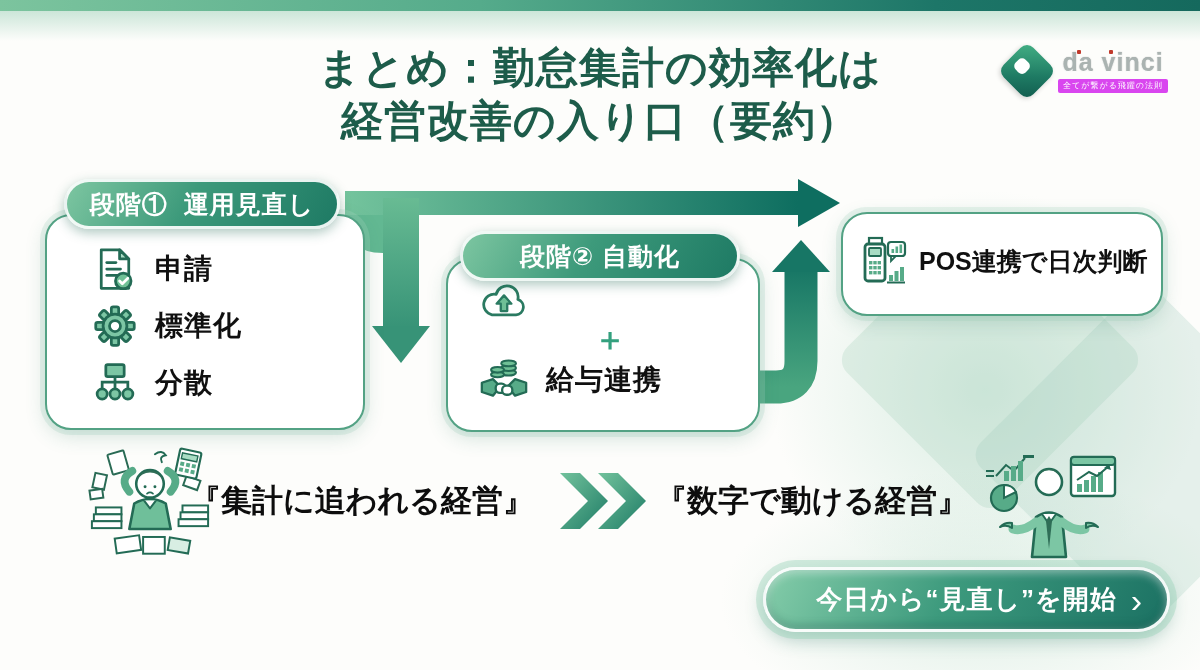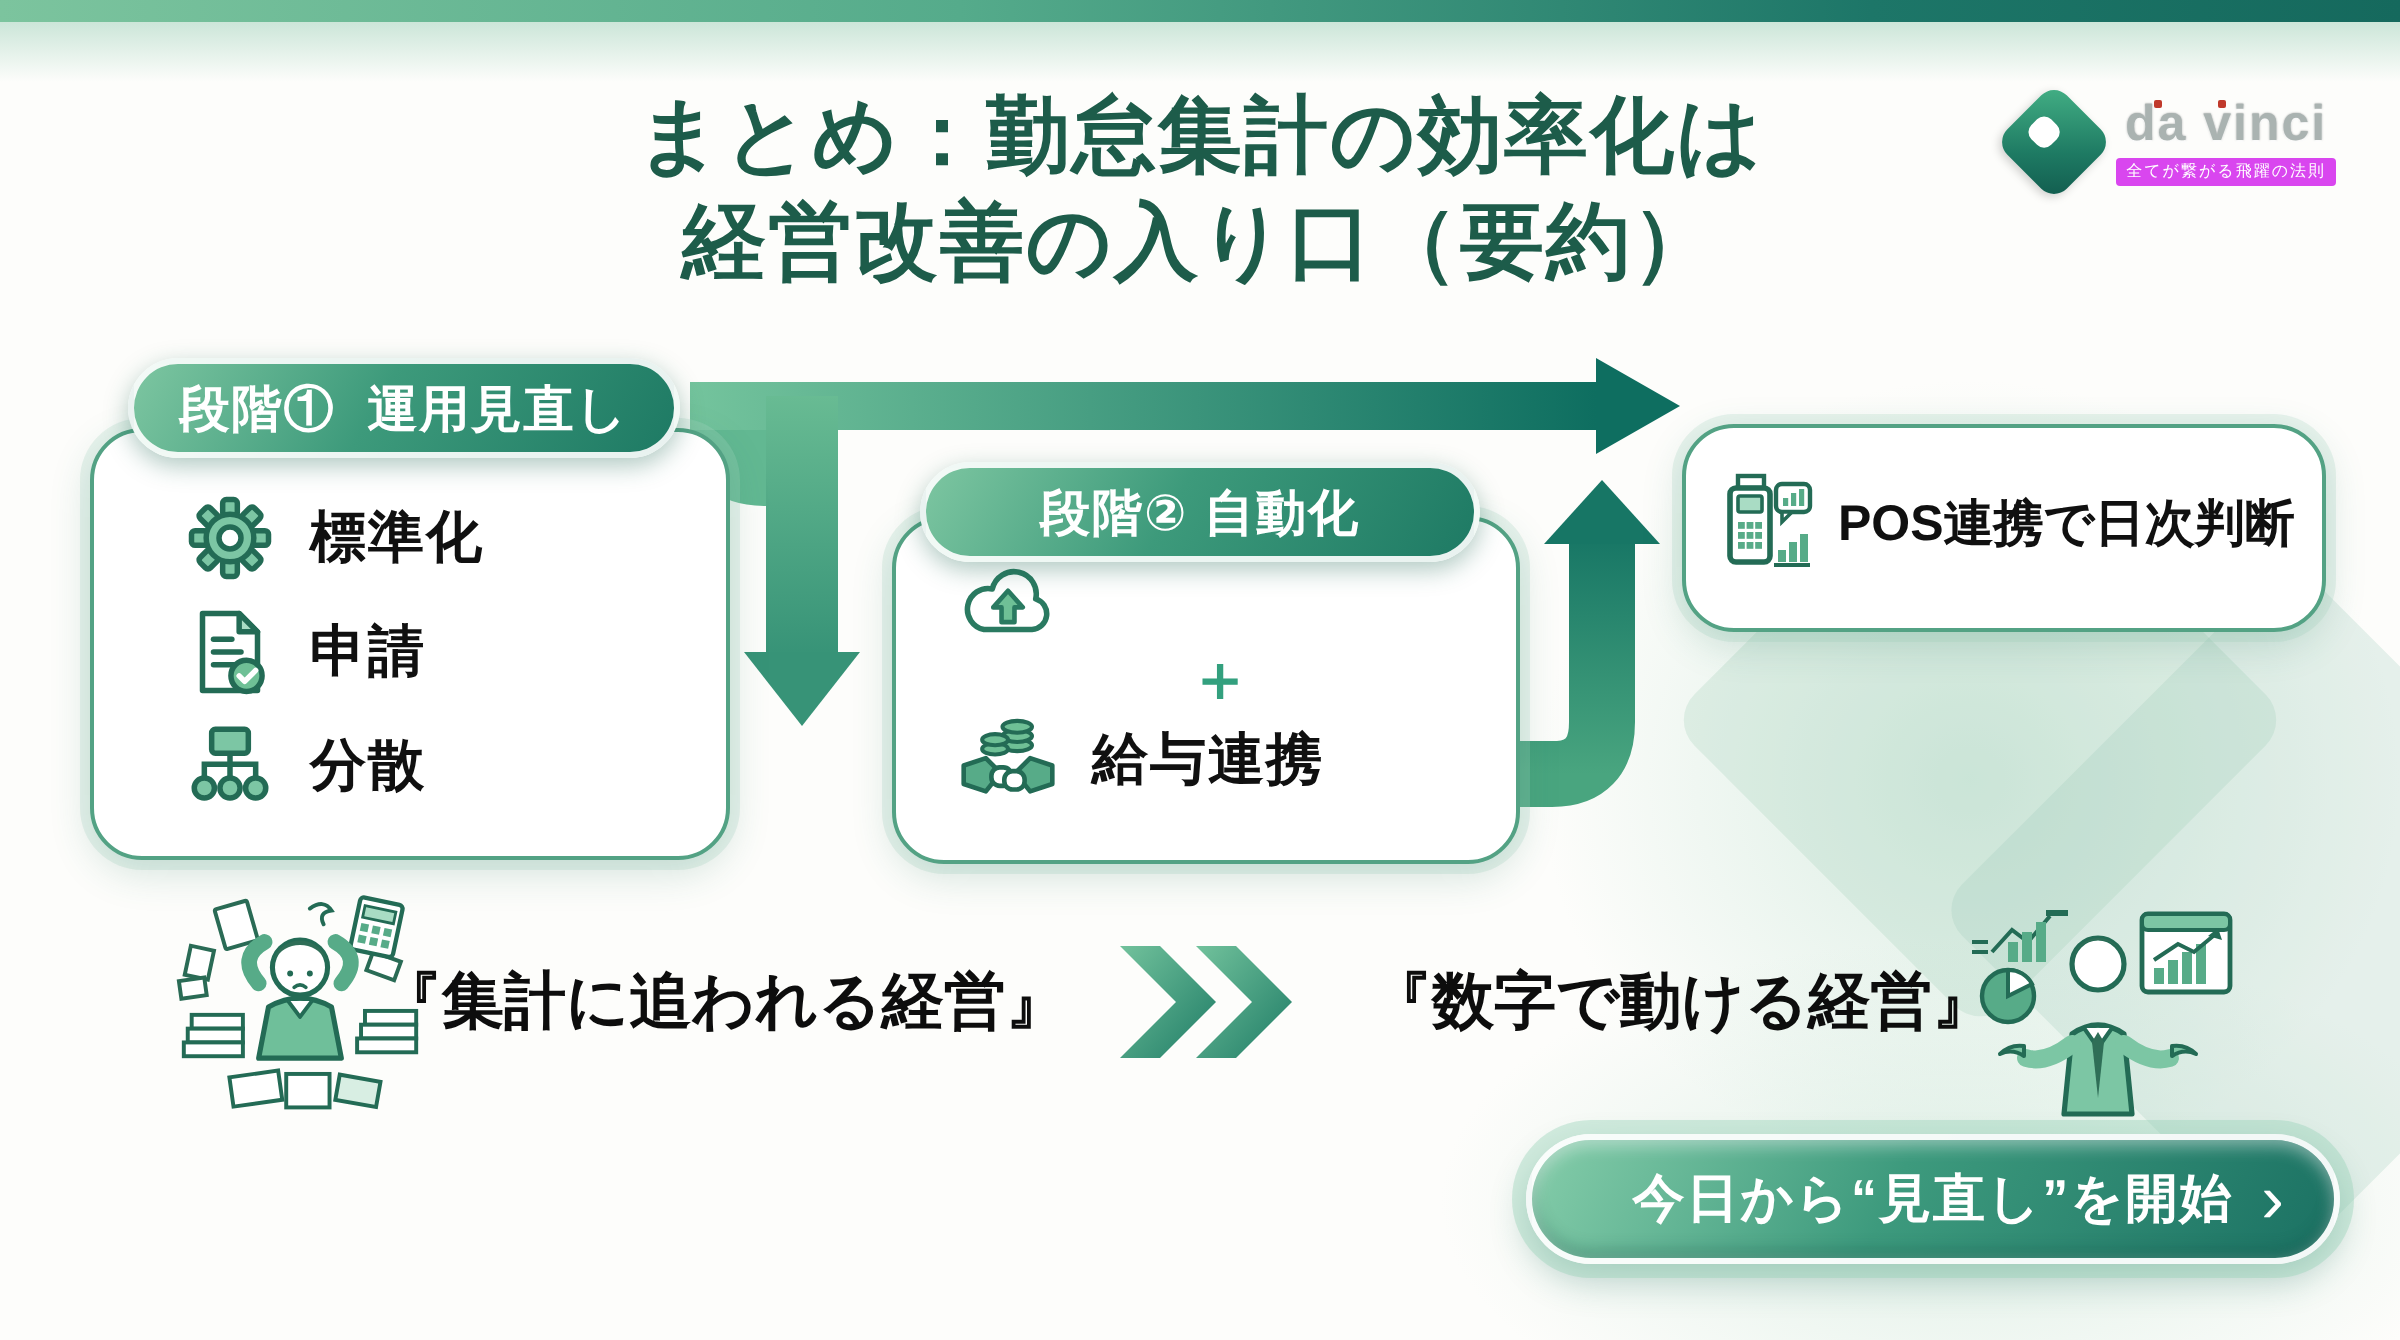--- a/index.html
+++ b/index.html
@@ -102,21 +102,21 @@
   #stage3 .items { left:14px; top:58px; }
   #stage3 .item { gap:12px; }
   #stage3 .item-label { font-size:25px; letter-spacing:0; }
 
   
   .quote {
     position:absolute; font-size:31px; font-weight:900; color:#0d0d0d;
     letter-spacing:0; z-index:2; white-space:nowrap;
   }
   .quote-before { left:190px; top:480px; }
-  .quote-after  { left:685px; top:480px; }
+  .quote-after  { left:656px; top:480px; }
   .big-icon { position:absolute; z-index:2; }
   .stressed { left:86px; top:446px; }
   .presenter { left:982px; top:444px; }
   .chevrons { position:absolute; left:558px; top:472px; z-index:2; }
 
   
   .cta {
     position:absolute; left:763px; top:567px; width:407px; height:65px;
     border-radius:999px; border:3px solid rgba(255,255,255,.95);
     background:linear-gradient(115deg,#85cdaa 0%,#3d9a7d 45%,#1b7163 100%);
@@ -184,50 +184,50 @@
       <polygon points="772,272 830,272 801,240" fill="#177665"></polygon>
     </g>
   </svg>
 
   <div class="stage" id="stage1" style="left:45px; top:179px; width:320px; height:251px;font-family:Liberation Mono, monospace;">
     <div class="box"></div>
     <div class="pill">段階① 運用見直し</div>
     <div class="items">
       <div class="item">
         <svg width="44" height="44" viewBox="0 0 48 48">
+          <path d="M9 3 h20 l10 10 v32 H9 z" fill="#ffffff" stroke="#236b55" stroke-width="3" stroke-linejoin="round"></path>
+          <path d="M29 3 l10 10 h-10 z" fill="#a9dcc4" stroke="#236b55" stroke-width="3" stroke-linejoin="round"></path>
+          <g stroke="#236b55" stroke-width="3" stroke-linecap="round">
+            <line x1="15" y1="17" x2="25" y2="17"></line>
+              <line x1="15" y1="24" x2="30" y2="24"></line>
+              <line x1="15" y1="31" x2="30" y2="31"></line>
+          </g>
+          <circle cx="33" cy="37" r="8.5" fill="#6fc096" stroke="#236b55" stroke-width="3"></circle>
+          <path d="M29 37 l3 3 l6 -6" fill="none" stroke="#ffffff" stroke-width="3" stroke-linecap="round" stroke-linejoin="round"></path>
+        </svg>
+        <span class="item-label">申請</span>
+      </div>
+      <div class="item">
+        <svg width="44" height="44" viewBox="0 0 48 48">
           <g fill="#7cc6a4" stroke="#236b55" stroke-width="3" stroke-linejoin="round">
             <rect x="20" y="3" width="8" height="9" rx="2"></rect>
               <rect x="20" y="36" width="8" height="9" rx="2"></rect>
             <rect x="3" y="20" width="9" height="8" rx="2"></rect>
               <rect x="36" y="20" width="9" height="8" rx="2"></rect>
             <g transform="rotate(45 24 24)">
               <rect x="20" y="3" width="8" height="9" rx="2"></rect>
                 <rect x="20" y="36" width="8" height="9" rx="2"></rect>
               <rect x="3" y="20" width="9" height="8" rx="2"></rect>
                 <rect x="36" y="20" width="9" height="8" rx="2"></rect>
             </g>
             <circle cx="24" cy="24" r="13"></circle>
             <circle cx="24" cy="24" r="6" fill="#ffffff"></circle>
           </g>
         </svg>
         <span class="item-label">標準化</span>
-      </div>
-      <div class="item">
-        <svg width="44" height="44" viewBox="0 0 48 48">
-          <path d="M9 3 h20 l10 10 v32 H9 z" fill="#ffffff" stroke="#236b55" stroke-width="3" stroke-linejoin="round"></path>
-          <path d="M29 3 l10 10 h-10 z" fill="#a9dcc4" stroke="#236b55" stroke-width="3" stroke-linejoin="round"></path>
-          <g stroke="#236b55" stroke-width="3" stroke-linecap="round">
-            <line x1="15" y1="17" x2="25" y2="17"></line>
-              <line x1="15" y1="24" x2="30" y2="24"></line>
-              <line x1="15" y1="31" x2="30" y2="31"></line>
-          </g>
-          <circle cx="33" cy="37" r="8.5" fill="#6fc096" stroke="#236b55" stroke-width="3"></circle>
-          <path d="M29 37 l3 3 l6 -6" fill="none" stroke="#ffffff" stroke-width="3" stroke-linecap="round" stroke-linejoin="round"></path>
-        </svg>
-        <span class="item-label">申請</span>
       </div>
       <div class="item">
         <svg width="44" height="44" viewBox="0 0 48 48">
           <g stroke="#236b55" stroke-width="3" fill="none" stroke-linecap="round">
             <path d="M24 17 v6 M10 30 v-7 h28 v7 M24 23 v7"></path>
           </g>
           <rect x="14" y="4" width="20" height="13" rx="2" fill="#7cc6a4" stroke="#236b55" stroke-width="3"></rect>
           <circle cx="10" cy="36" r="5.5" fill="#7cc6a4" stroke="#236b55" stroke-width="3"></circle>
           <circle cx="24" cy="36" r="5.5" fill="#7cc6a4" stroke="#236b55" stroke-width="3"></circle>
           <circle cx="38" cy="36" r="5.5" fill="#7cc6a4" stroke="#236b55" stroke-width="3"></circle>

